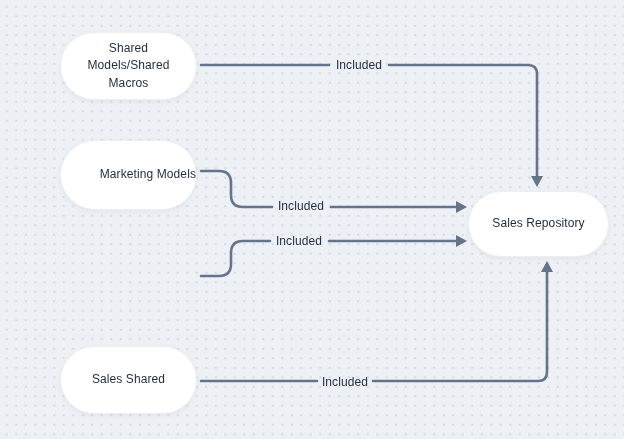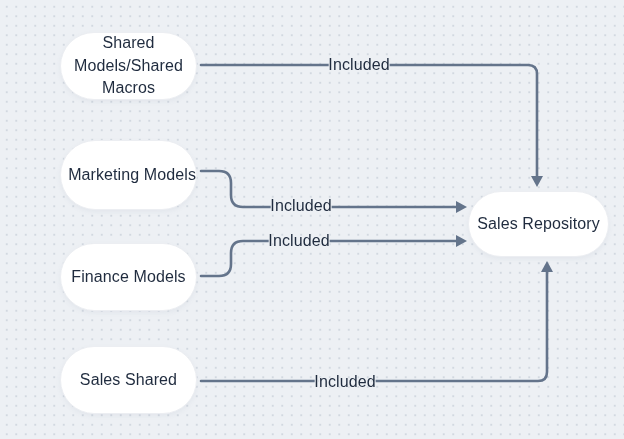--- a/index.html
+++ b/index.html
@@ -37,36 +37,36 @@
     stroke-linejoin:round;
   }
   svg.wires polygon{fill:var(--wire);}
   .node{
     position:absolute;
     display:flex;align-items:center;justify-content:center;
     background:var(--node-fill);
     border:1px solid var(--node-border);
     box-shadow:0 2px 5px rgba(100,116,139,0.07);
     color:var(--ink);
-    font-size:16px;
+    font-size:12px;
     line-height:1.42;
     text-align:center;
     white-space:pre-line;
     letter-spacing:0.1px;
   }
   .n1{left:60px;top:32px;width:137px;height:68px;border-radius:34px;}
   .n2{left:60px;top:140px;width:137px;height:70px;border-radius:35px;justify-content:flex-end;}
   .n3{left:60px;top:243px;width:137px;height:68px;border-radius:34px;}
   .n4{left:60px;top:346px;width:137px;height:68px;border-radius:34px;}
   .n5{left:468px;top:191px;width:141px;height:66px;border-radius:33px;}
   .edge-label{
     position:absolute;
     transform:translate(-50%,-50%);
     color:var(--ink);
-    font-size:16px;
+    font-size:12px;
     letter-spacing:0.1px;
     white-space:nowrap;
     text-shadow:0 1px 0 var(--bg),0 -1px 0 var(--bg),1px 0 0 var(--bg),-1px 0 0 var(--bg);
   }
   .l1{left:359px;top:65px;}
   .l2{left:301px;top:206px;}
   .l3{left:299px;top:241px;}
   .l4{left:345px;top:382px;}
 </style>
 </head>
@@ -96,23 +96,20 @@
   <div class="node n1">
     <span>Shared
 Models/Shared
 Macros</span>
   </div>
 
   <div class="node n2">
     <span>Marketing Models</span>
   </div>
 
-  <div class="node n3">
-    <span>Finance Models</span>
-  </div>
 
   <div class="node n4">
     <span>Sales Shared</span>
   </div>
 
   <div class="node n5">
     <span>Sales Repository</span>
   </div>
 
   <div class="edge-label l1">Included</div>

